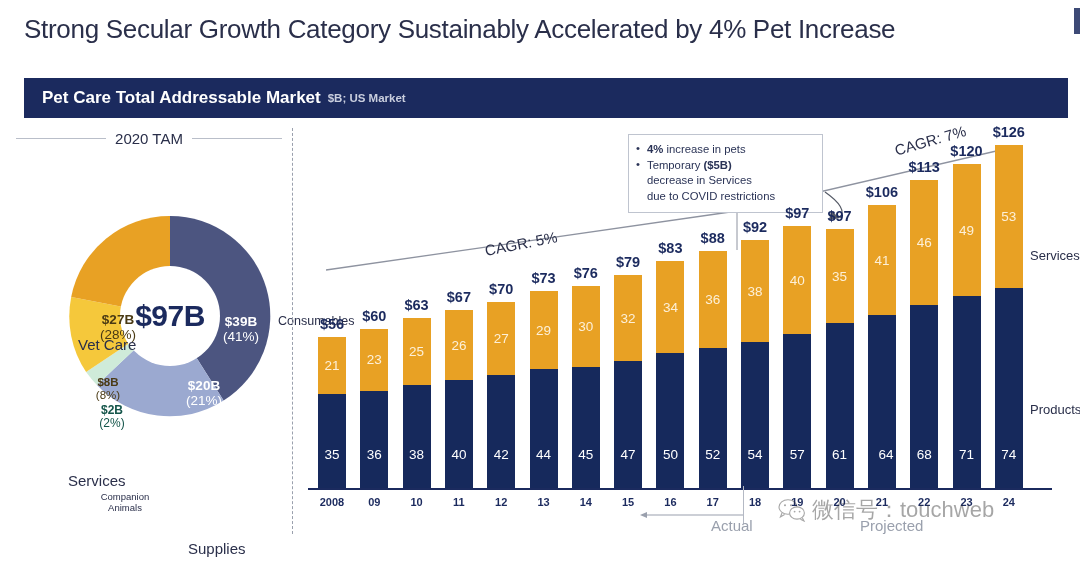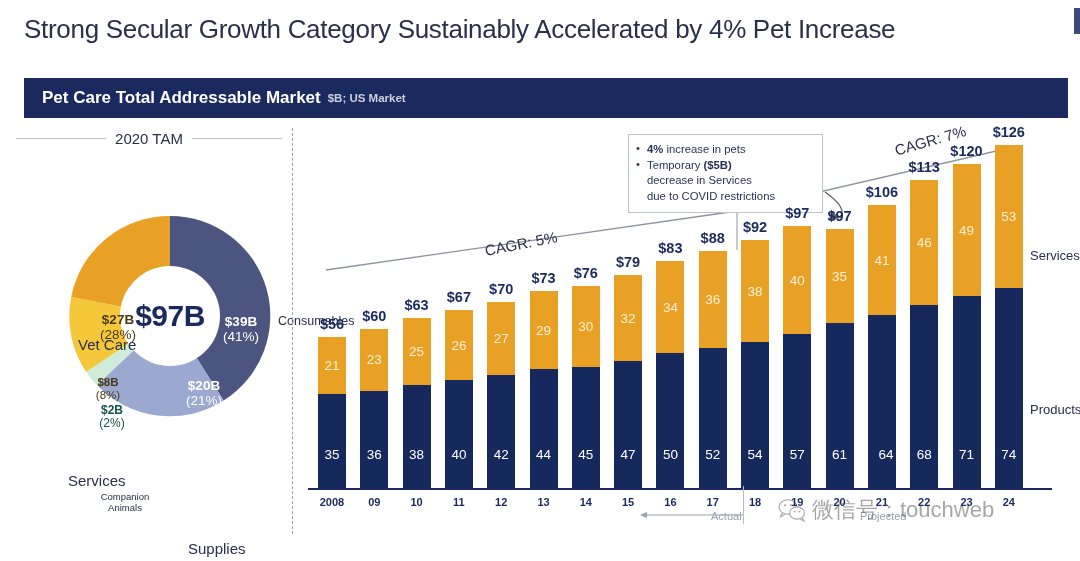--- a/index.html
+++ b/index.html
@@ -145,22 +145,22 @@
     content: "\2022"; position: absolute; left: 0; top: -1px; color: #2a3356;
   }
   #callout b { font-weight: bold; }
 
   
   #phase-split {
     position: absolute; left: 443px; bottom: 28px;
     width: 1px; height: 38px; background: #b4b9c4;
   }
   #actual-lbl, #projected-lbl {
-    position: absolute; bottom: 30px;
-    font-size: 11px; color: #9aa0ad;
+    position: absolute; bottom: 18px;
+    font-size: 15px; color: #9aa0ad;
   }
   #actual-lbl { left: 411px; }
   #projected-lbl { left: 560px; margin-top: 12px; }
   #actual-arrow {
     position: absolute; left: 340px; bottom: 33px;
     width: 103px; height: 8px;
   }
 
   
   .series-lbl { position: absolute; font-size: 13px; color: #2a2f4a; white-space: nowrap; }

